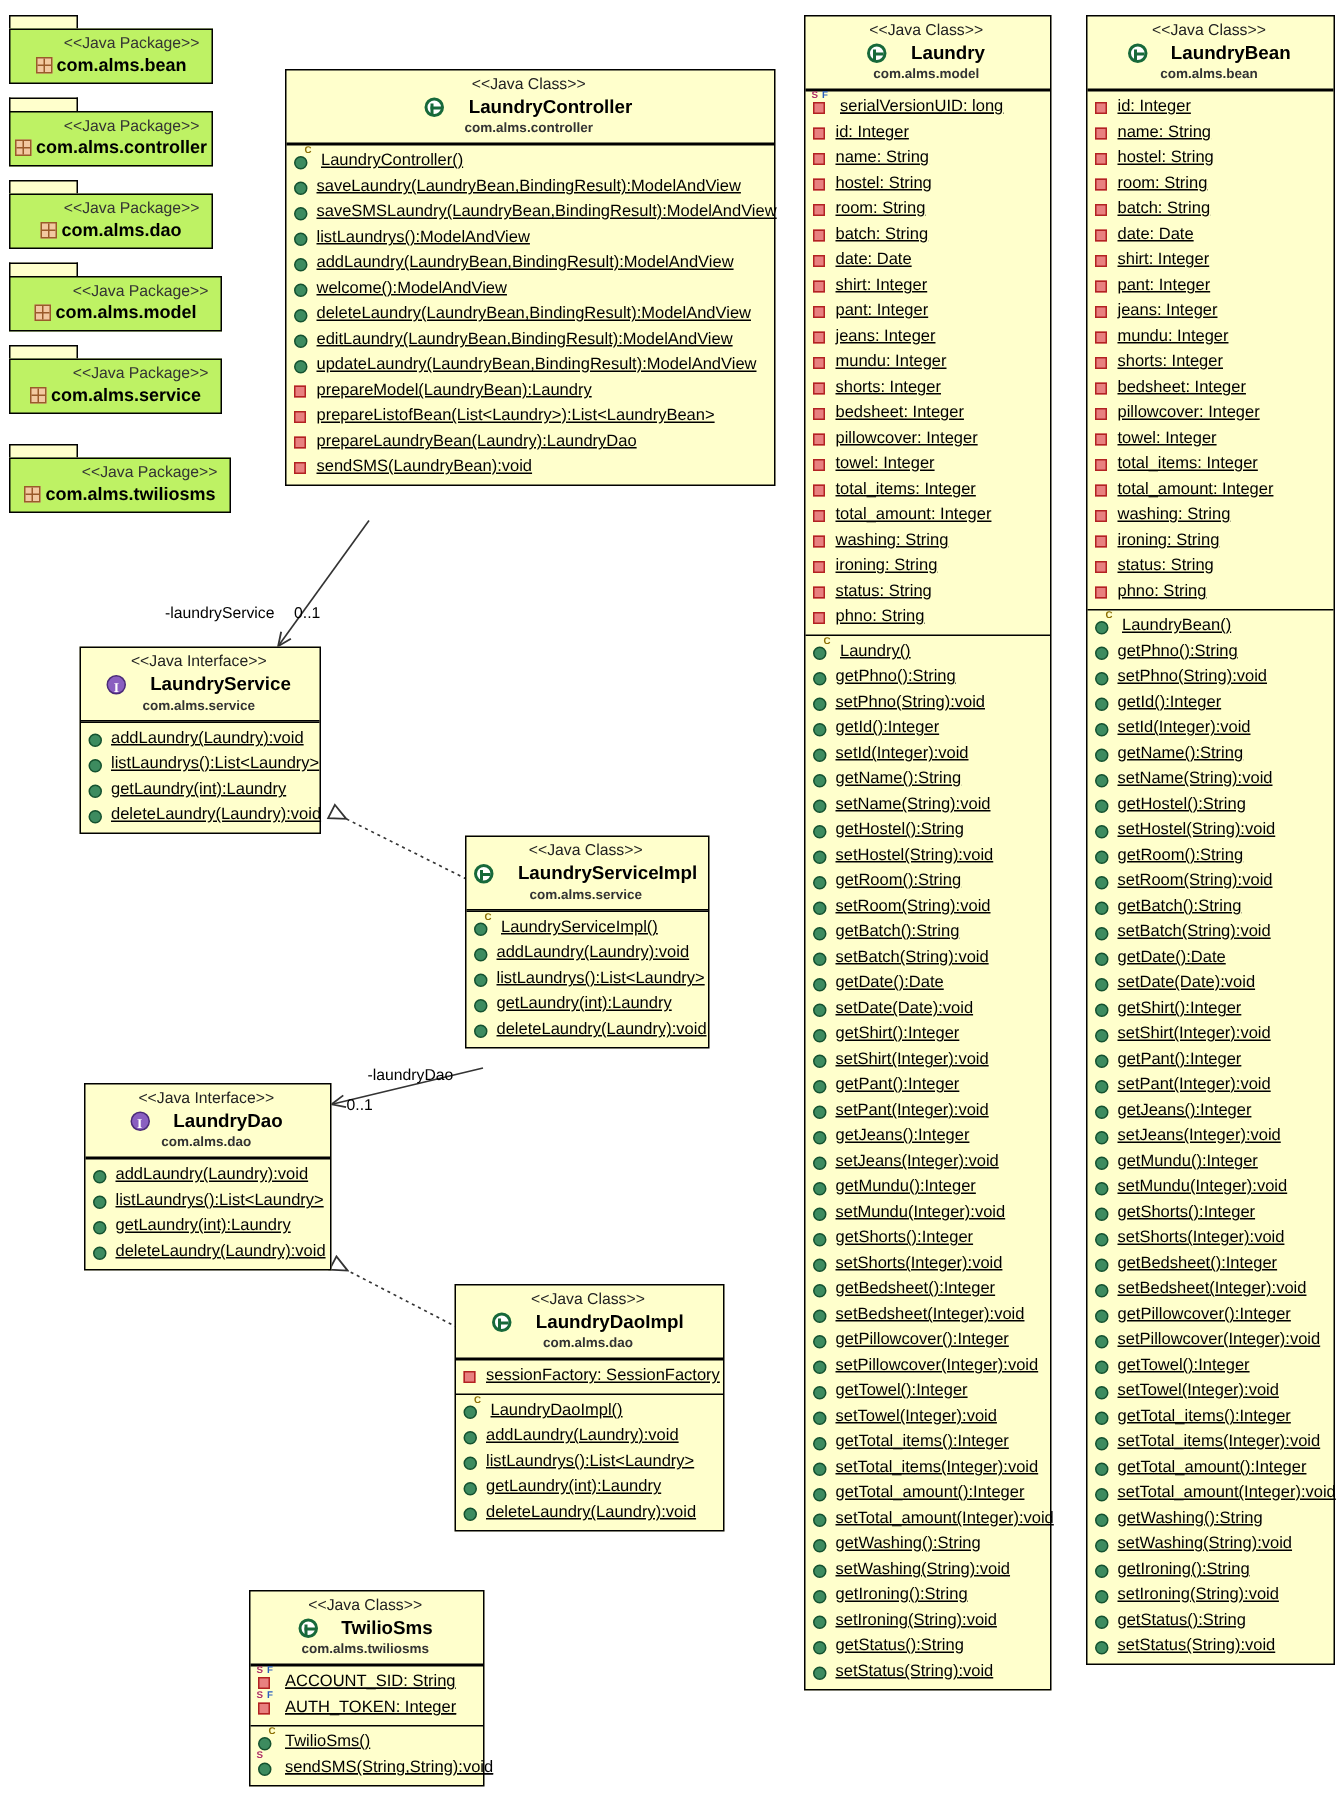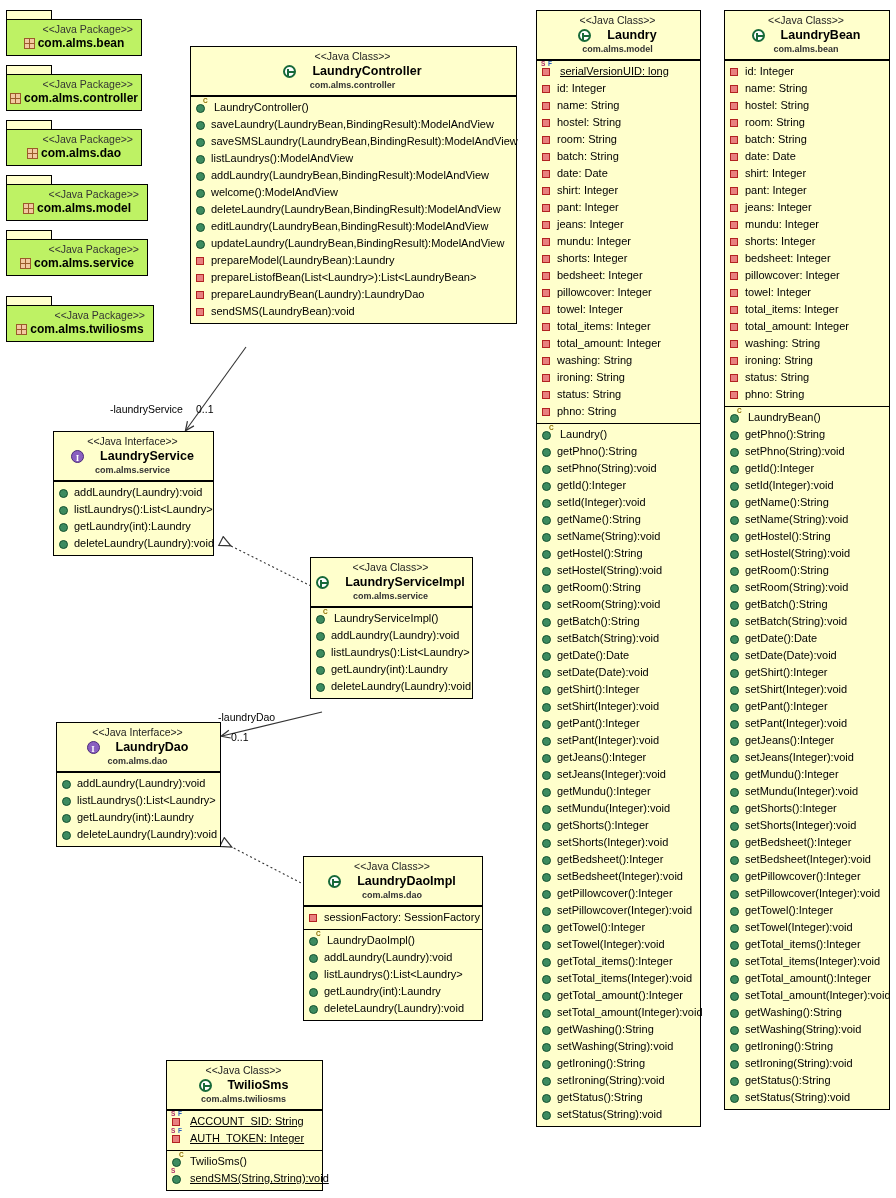--- a/index.html
+++ b/index.html
@@ -38,21 +38,21 @@
 
   
   .cls{position:absolute;background:#ffffcc;border:1px solid #000;box-sizing:border-box;}
   .cls .hdr{padding:3px 6px 4px 4px;text-align:center;border-bottom:1px solid #000;}
   .cls .stereo{font-size:10.5px;color:#222;line-height:13px;white-space:nowrap;}
   .cls .cname{
     font-size:12.5px;font-weight:bold;line-height:16px;white-space:nowrap;
     display:flex;align-items:center;justify-content:center;gap:16px;
   }
   .cls .pkgline{font-size:9px;color:#333;line-height:12px;white-space:nowrap;font-weight:bold;}
-  .sec{border-top:1px solid #000;padding:2px 2px 3px 3px;}
+  .sec{border-top:1px solid #000;padding:2px 2px 3px 3px;text-decoration:underline;}
   .sec:first-child{border-top:none;}
   .mem{
     display:flex;align-items:center;gap:4px;line-height:17px;height:17px;
     font-size:11px;white-space:nowrap;padding-left:2px;
   }
   .mem .txt{overflow:visible;}
   .mem.stat .txt{text-decoration:underline;}
 
   
   .vi{flex:0 0 auto;position:relative;display:inline-block;}
@@ -116,21 +116,21 @@
 
      LaundryDao (association) --&gt;
     <line x1="322" y1="712" x2="222" y2="736" stroke="#333" stroke-width="1.1" marker-end="url(#openArrow)"></line>
 
     
     <line x1="305" y1="885" x2="222" y2="842" stroke="#333" stroke-width="1.1" stroke-dasharray="2,2.6" marker-end="url(#hollowTri)"></line>
   </svg>
 
   <div class="lbl" style="left:110px;top:403px;">-laundryService</div>
   <div class="lbl" style="left:196px;top:403px;">0..1</div>
-  <div class="lbl" style="left:218px;top:711px;">-laundryDao</div>
+  <div class="lbl" style="left:245px;top:711px;">-laundryDao</div>
   <div class="lbl" style="left:231px;top:731px;">0..1</div>
 
   <div class="pkg" style="left:6px;top:10px;width:136px;">
     <div class="tab"></div>
     <div class="body">
       <div class="stereo">&lt;&lt;Java Package&gt;&gt;</div>
       <div class="pname">
           <span class="ico-pkg"></span>
           <span>com.alms.bean</span>
         </div>

